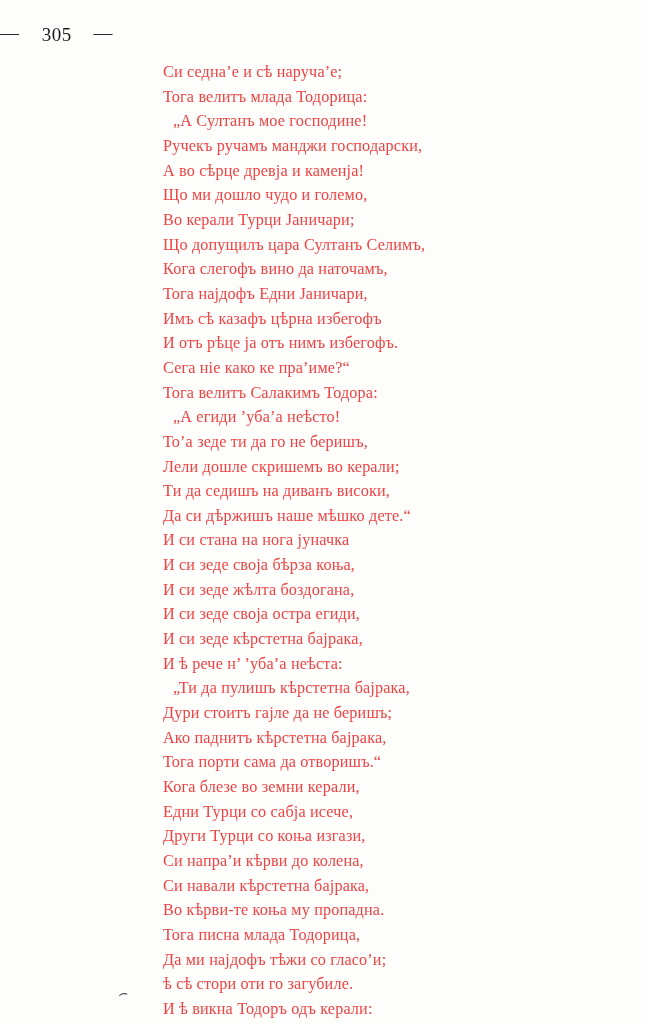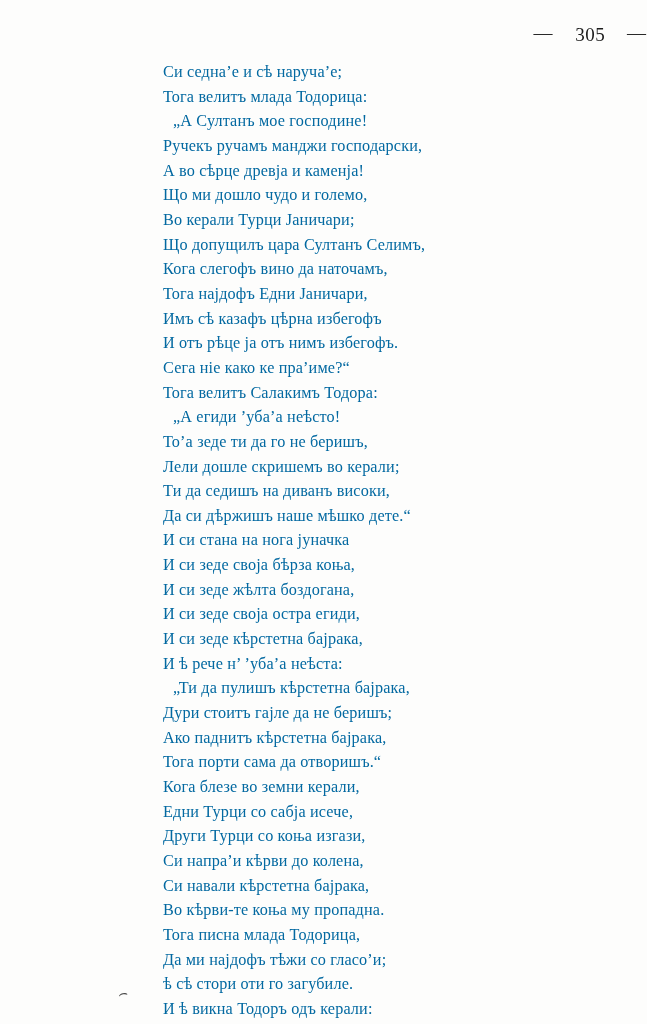--- a/index.html
+++ b/index.html
@@ -19,21 +19,21 @@
     width: 647px;
     height: 1024px;
     position: relative;
     background: #fdfdfc;
   }
   .page-header {
     position: absolute;
     top: 22px;
     left: 0;
     width: 647px;
-    text-align: right;
+    text-align: left;
     font-size: 19px;
     letter-spacing: 1px;
   }
   .page-header .dash {
     display: inline-block;
     font-size: 19px;
     vertical-align: 2px;
   }
   .page-header .folio {
     display: inline-block;
@@ -45,21 +45,21 @@
     position: absolute;
     top: 60px;
     left: 163px;
     width: 420px;
   }
   .line {
     font-size: 16.2px;
     line-height: 24.65px;
     white-space: pre;
     letter-spacing: 0.15px;
-    color: #0369a1;
+    color: #ef4444;
   }
   .line.indent {
     
     padding-left: 10px;
   }
   .mark {
     position: absolute;
     left: 118px;
     top: 985px;
     font-size: 15px;

